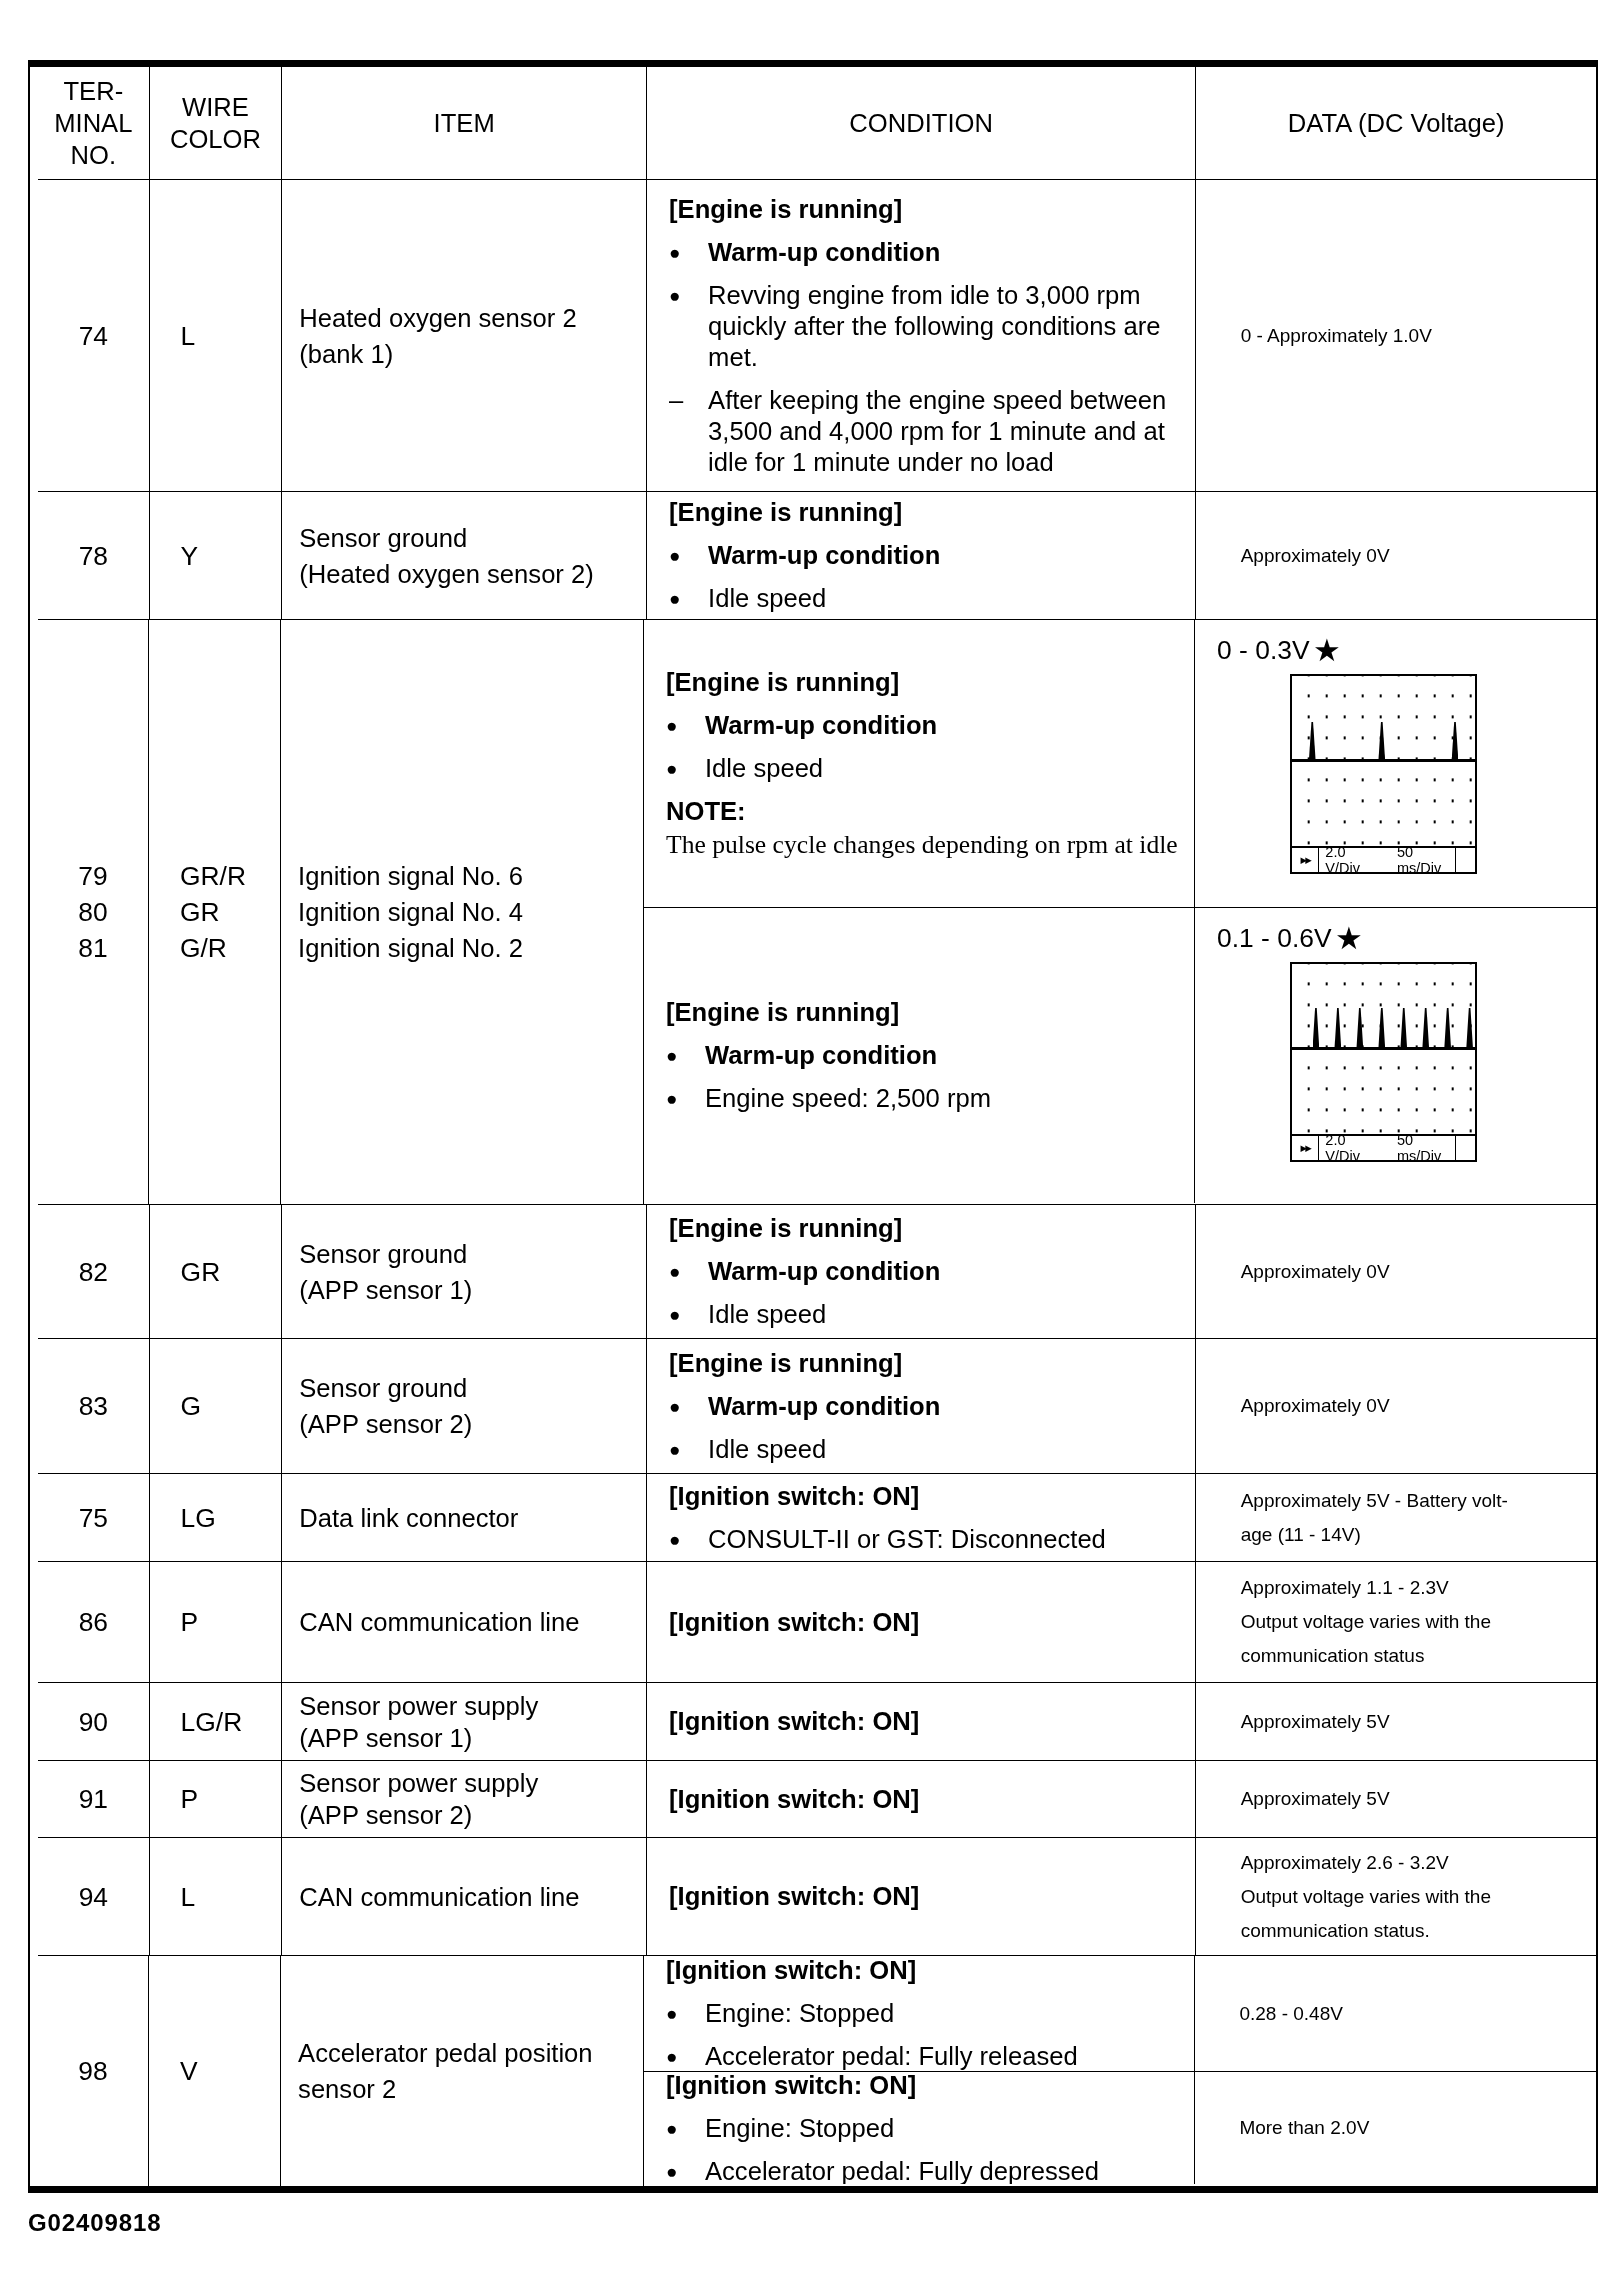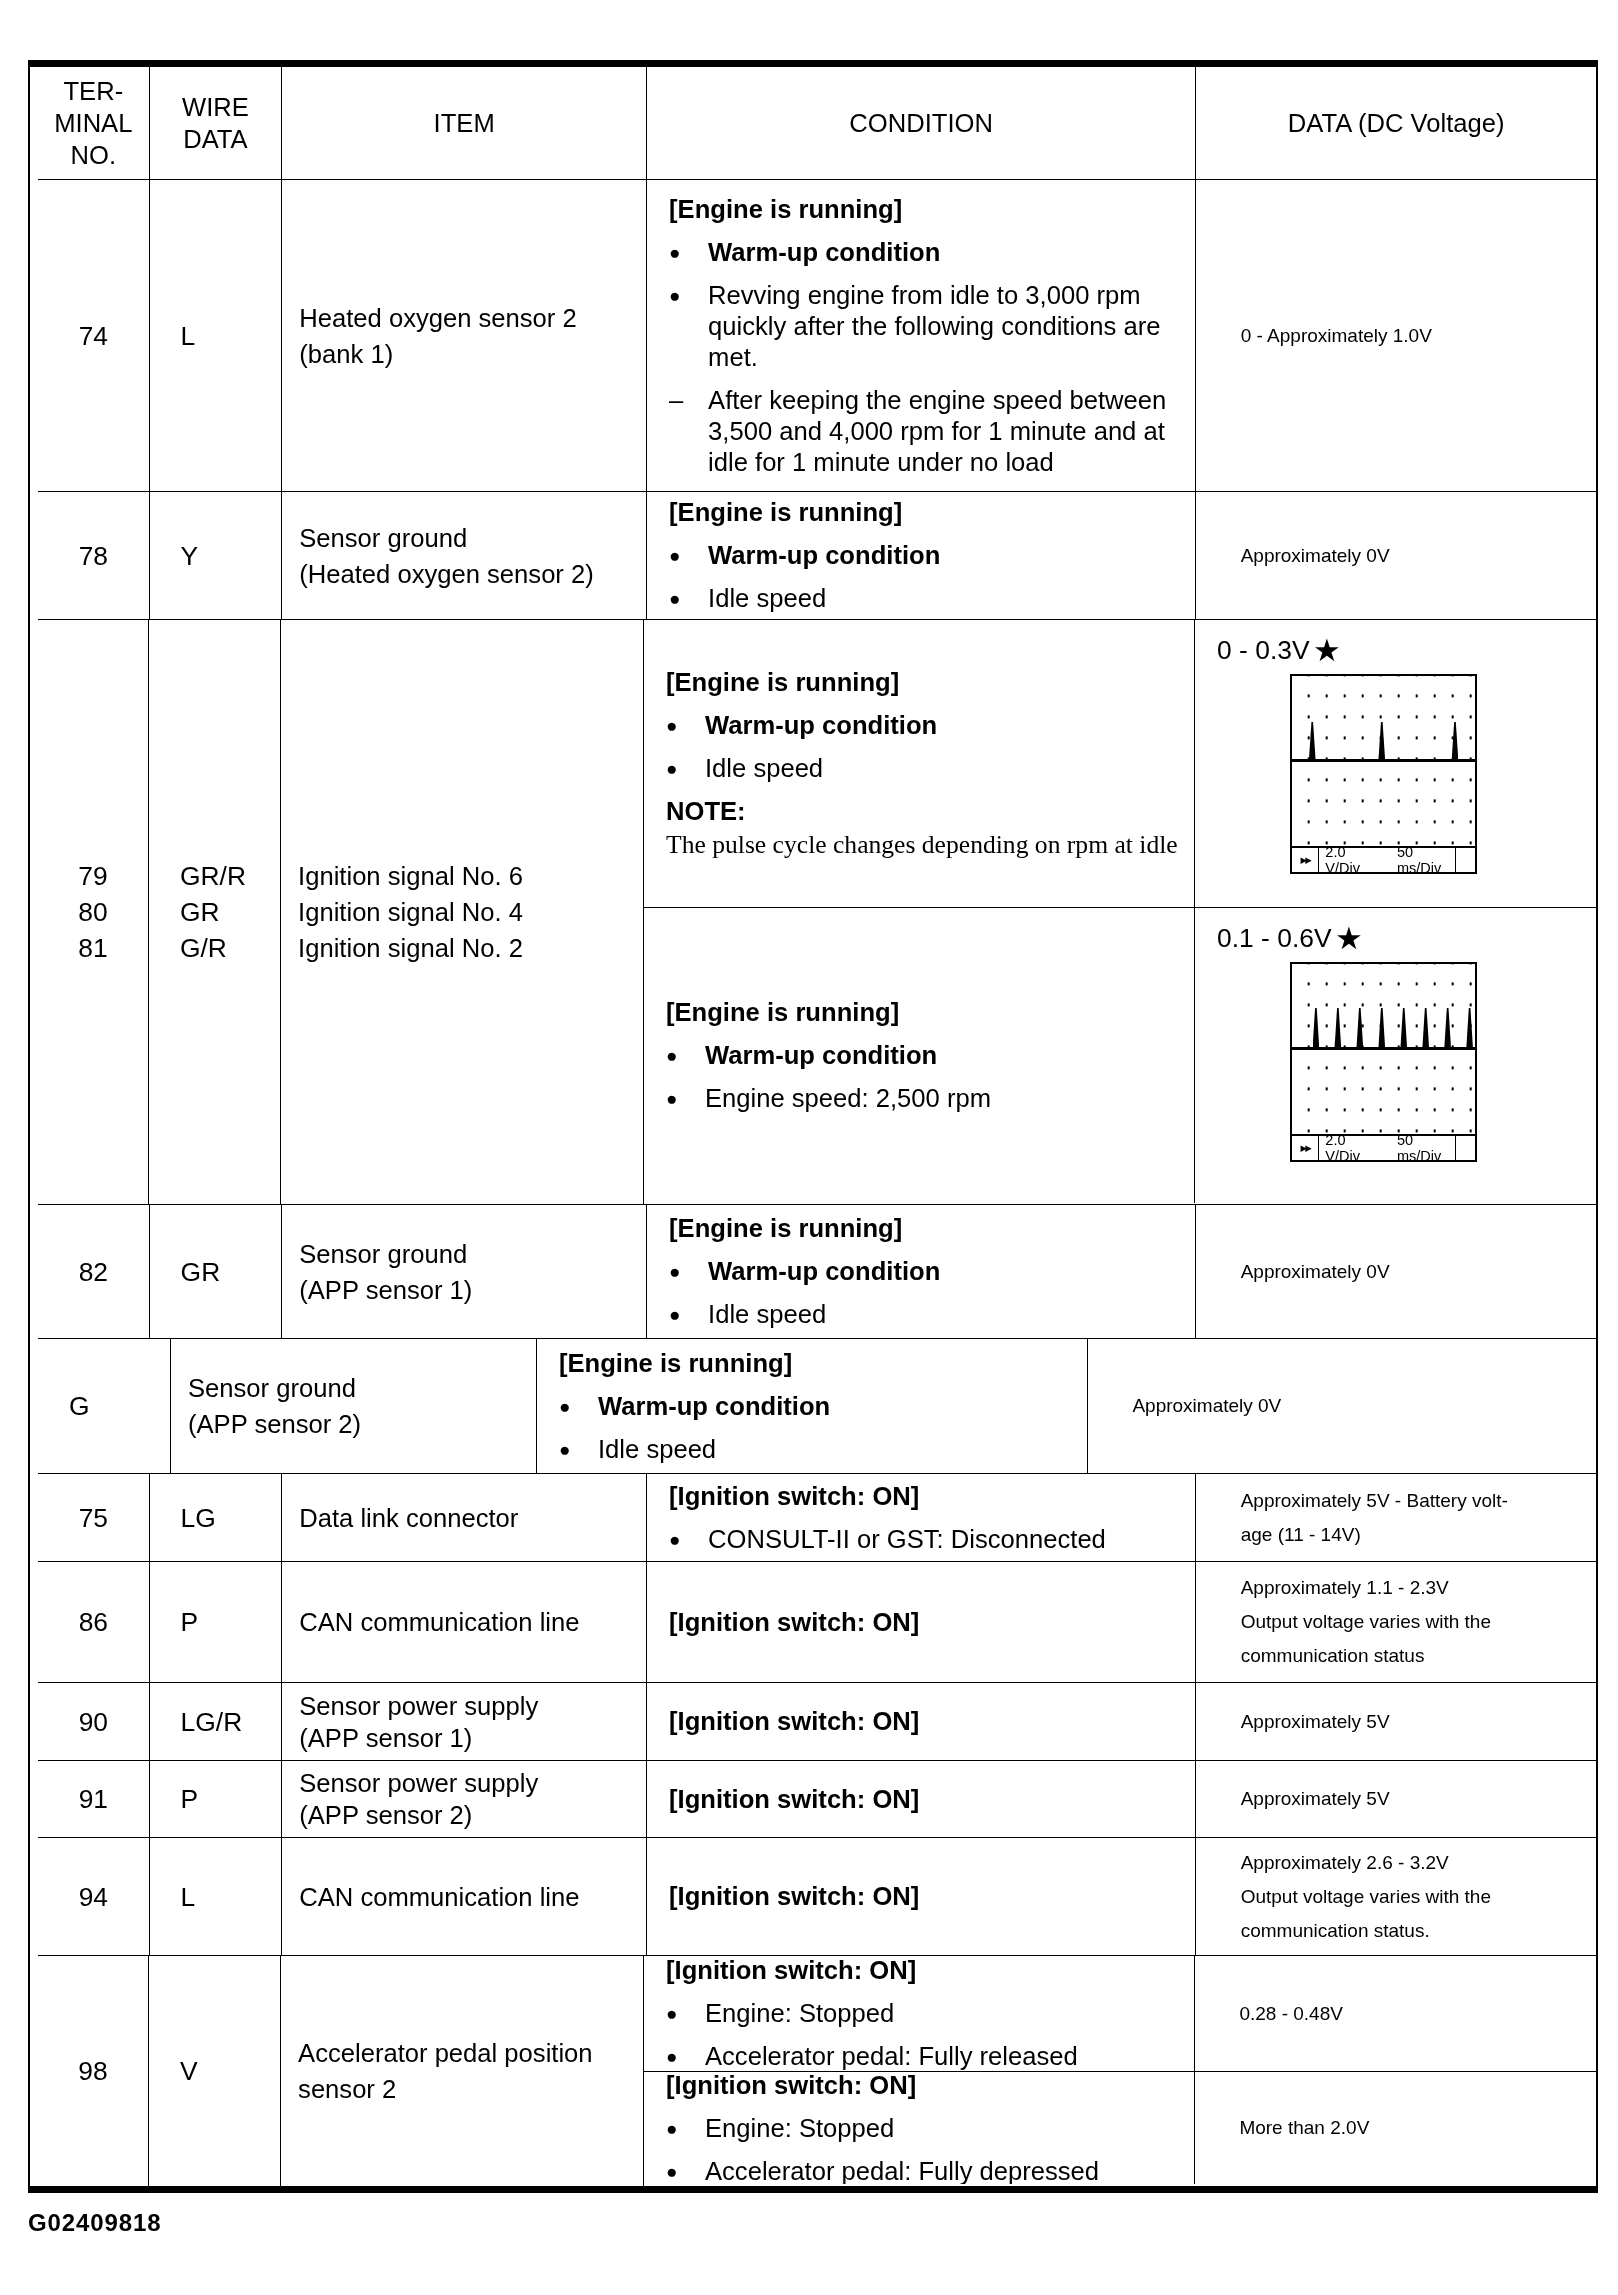--- a/index.html
+++ b/index.html
@@ -63,21 +63,21 @@
   <div class="ecm-table">
 
     <div class="trow" style="height:113px;">
       <div class="cell c1 hdr">
           <div class="htxt">TER-
 MINAL
 NO.</div>
         </div>
       <div class="cell c2 hdr">
           <div class="htxt">WIRE
-DATA</div>
+COLOR</div>
         </div>
       <div class="cell c3 hdr">
           <div class="htxt">ITEM</div>
         </div>
       <div class="cell c4 hdr">
           <div class="htxt">CONDITION</div>
         </div>
       <div class="cell c5 hdr">
           <div class="htxt">DATA (DC Voltage)</div>
         </div>
@@ -249,20 +249,23 @@
             <span class="marker">●</span>
             <span class="li-text">Idle speed</span>
           </div>
       </div>
       <div class="cell c5">
           <div class="dataTxt">Approximately 0V</div>
         </div>
     </div>
 
     <div class="trow" style="height:135px;">
+      <div class="cell c1">
+          <div class="num">83</div>
+        </div>
       <div class="cell c2">
           <div class="wire">G</div>
         </div>
       <div class="cell c3">
           <div class="item">Sensor ground
 (APP sensor 2)</div>
         </div>
       <div class="cell c4">
         <div class="cond-line bold">[Engine is running]</div>
         <div class="cond-line li">

